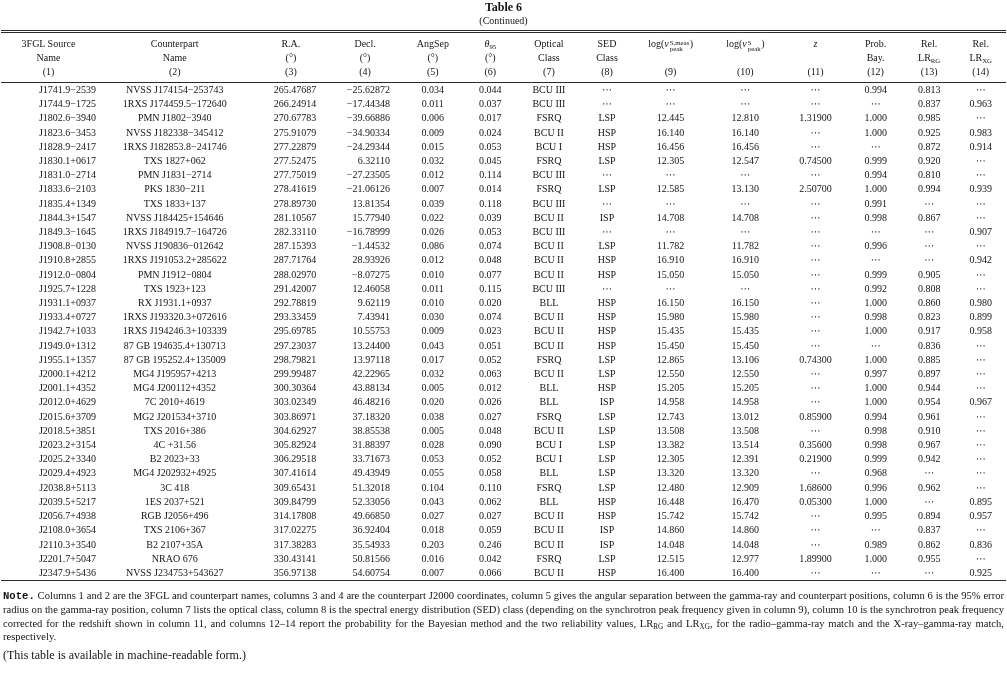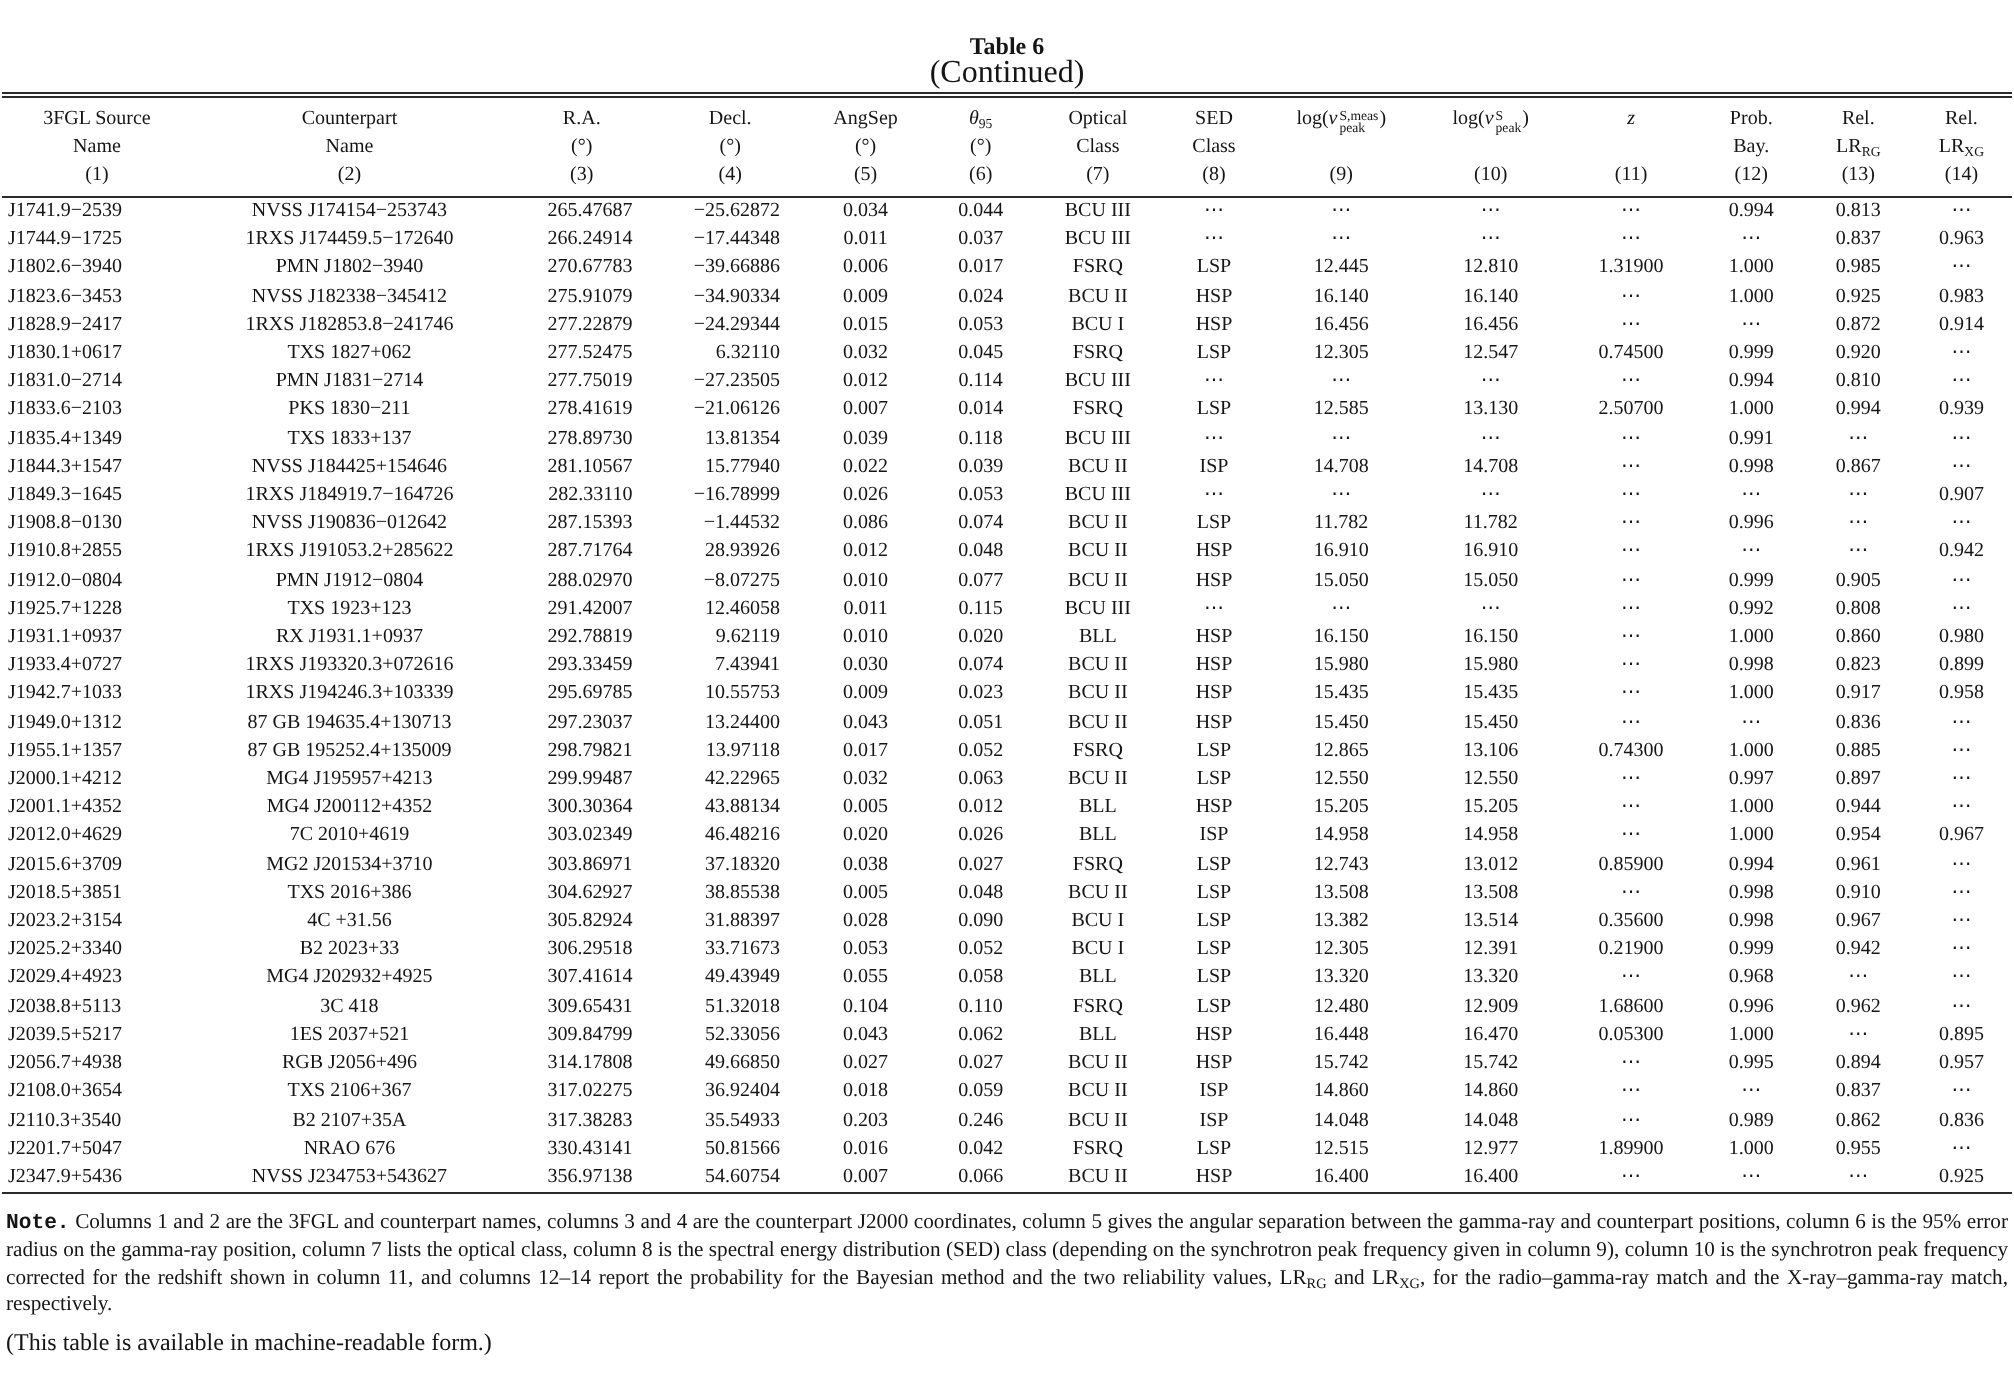--- a/index.html
+++ b/index.html
@@ -3,35 +3,35 @@
 <meta charset="utf-8">
 <style>
   html,body{margin:0;padding:0;background:#ffffff;}
   body{
     width:1007px;height:694px;overflow:hidden;
     font-family:"Liberation Serif","DejaVu Serif",serif;
     color:#151515;
     -webkit-font-smoothing:antialiased;
   }
   .page{width:1007px;}
-  .title-block{text-align:center;padding-top:17px;line-height:13px;}
+  .title-block{text-align:center;padding-top:1px;line-height:13px;}
   .title-main{font-weight:bold;font-size:12px;}
-  .title-cont{font-size:16px;}
+  .title-cont{font-size:10px;}
   table{
     width:1005px;margin:3px 1px 0 1px;
     border-collapse:collapse;table-layout:fixed;
     border-top:3px double #2b2b2b;
     border-bottom:1px solid #2b2b2b;
     font-size:10px;
   }
   thead{border-bottom:1px solid #2b2b2b;}
   th{font-weight:normal;vertical-align:bottom;padding:4px 0 3px 0;}
   th .hline{display:block;height:14px;line-height:14px;text-align:center;white-space:nowrap;overflow:visible;}
   td{padding:0;line-height:14.2px;height:14.2px;white-space:nowrap;overflow:visible;font-size:10px;}
-  td.l{text-align:left;padding-left:3px;}
+  td.l{text-align:right;padding-left:3px;}
   td.c{text-align:center;}
   td.r{text-align:right;padding-right:12px;}
   sub{font-size:68%;vertical-align:-0.3em;line-height:0;}
   .stack{display:inline-block;vertical-align:-0.42em;margin-left:1px;margin-right:0.5px;}
   .stack span{display:block;font-size:6.8px;line-height:6.4px;text-align:left;white-space:nowrap;}
   .note{
     margin:8px 3px 0 3px;font-size:10.6px;line-height:13.3px;
     text-align:justify;
   }
   .note b{font-weight:bold;font-family:Liberation Mono, monospace;}

